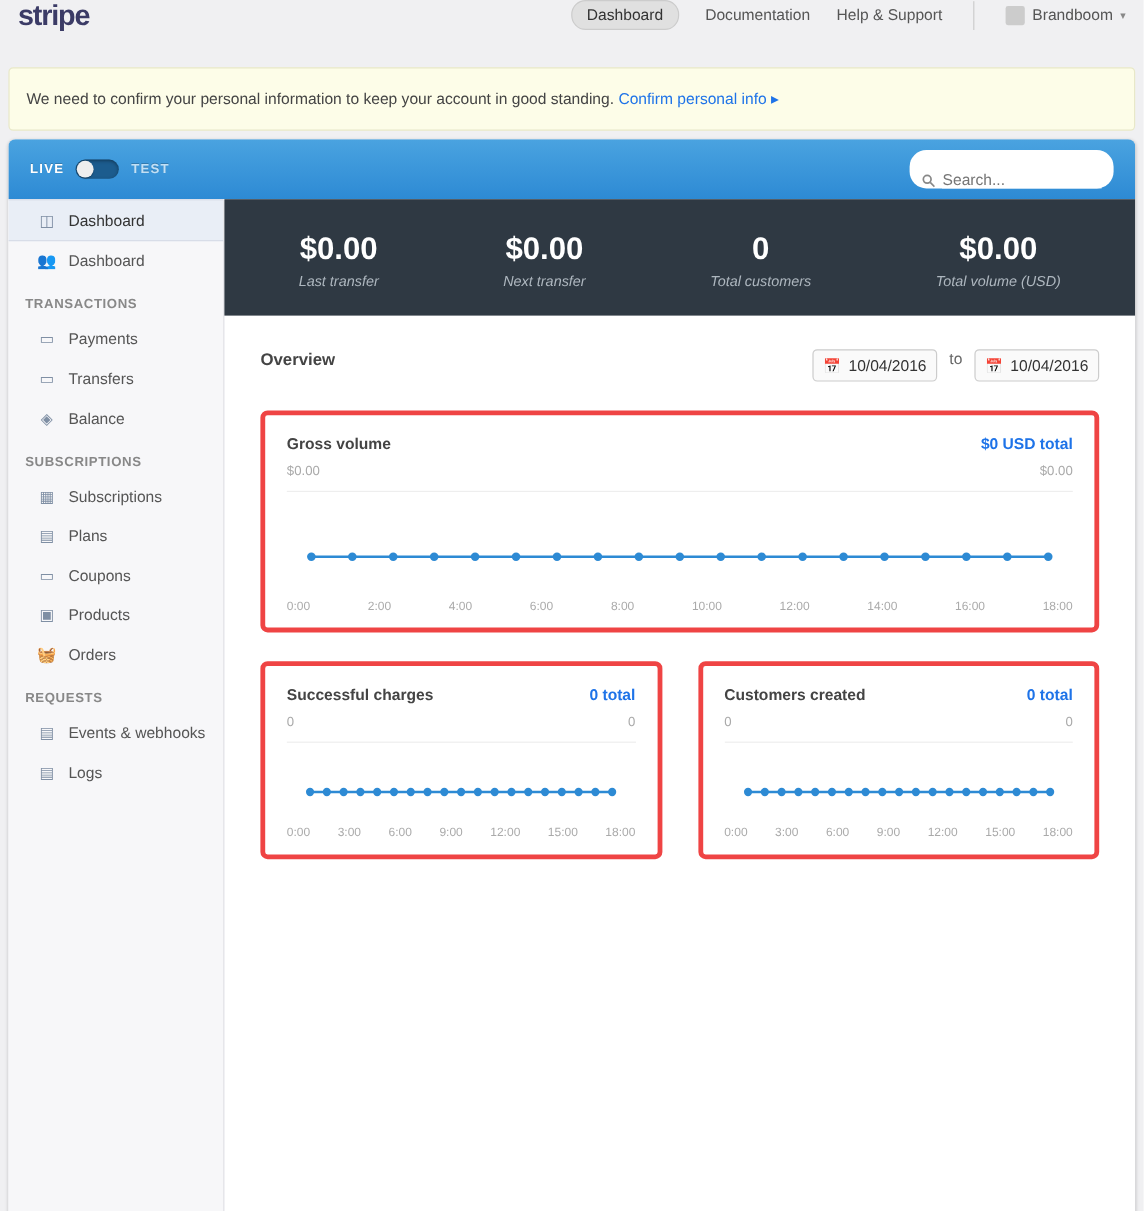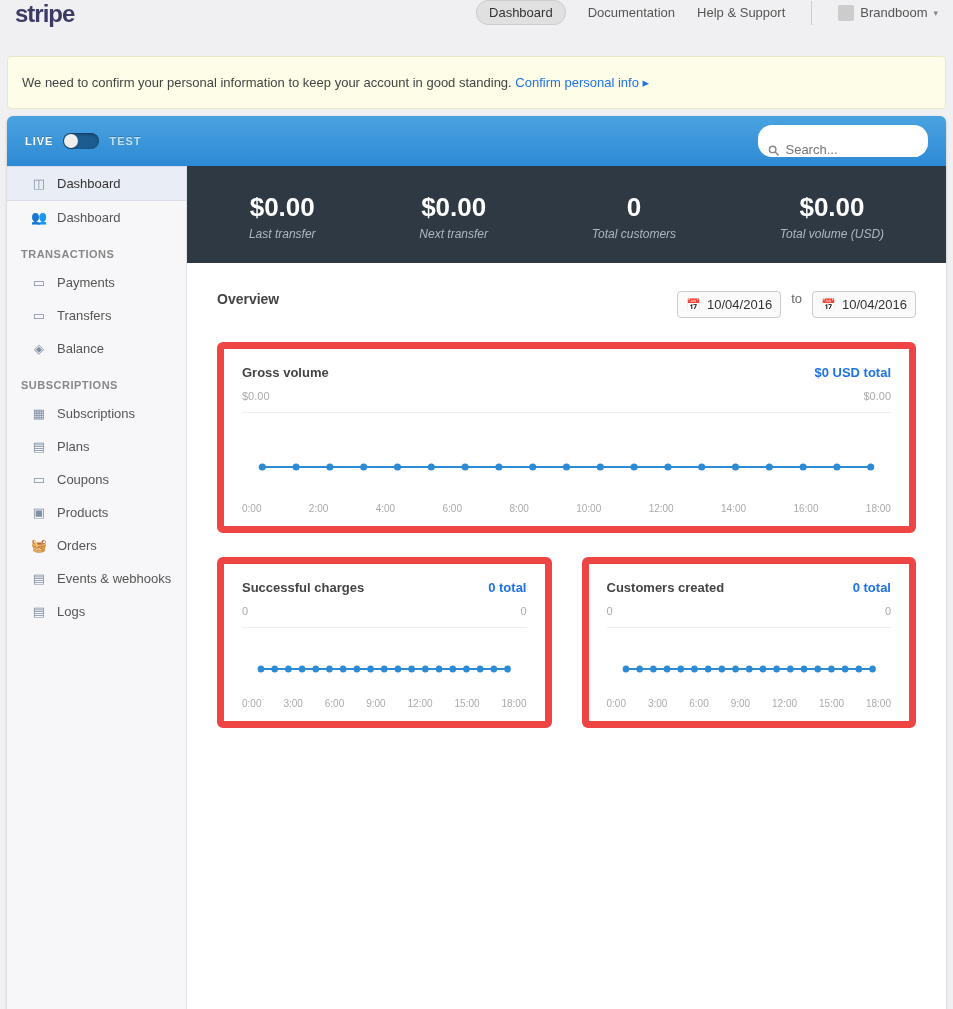--- a/index.html
+++ b/index.html
@@ -37,21 +37,21 @@
 .stat-block { text-align: center; color: #fff; }
 .stat-value { font-size: 26px; font-weight: 700; }
 .stat-label { font-size: 12px; color: #aeb7bf; margin-top: 4px; font-style: italic; }
 .content-area { padding: 28px 30px; }
 .overview-row { display: flex; align-items: flex-start; }
 .overview-title { font-weight: 700; color: #444; font-size: 14px; }
 .overview-spacer { flex: 1; }
 .date-input { border: 1px solid #ccc; border-radius: 4px; padding: 5px 8px; display: flex; align-items: center; gap: 6px; background: #fafafa; cursor: pointer; }
 .date-sep { margin: 0 10px; color: #666; }
 .cal-icon { color: #888; font-size: 12px; }
-.card { border: 7px solid #ef4444; border-radius: 6px; padding: 16px 18px 12px 18px; margin-top: 24px; }
+.card { border: 4px solid #ef4444; border-radius: 6px; padding: 16px 18px 12px 18px; margin-top: 24px; }
 .card-head { display: flex; justify-content: space-between; align-items: baseline; margin-bottom: 6px; }
 .card-title { font-weight: 700; color: #444; font-size: 13px; }
 .card-total { color: #1e73e8; font-weight: 700; font-size: 13px; }
 .axis-row { display: flex; justify-content: space-between; color: #aaa; font-size: 11px; padding: 4px 0; }
 .hr-light { border: none; border-top: 1px solid #eee; margin: 6px 0 2px 0; }
 .chart-svg { width: 100%; height: 80px; display: block; }
 .chart-svg.small { height: 60px; }
 .time-axis { display: flex; justify-content: space-between; color: #aaa; font-size: 10px; margin-top: 8px; }
 .two-col { display: flex; gap: 30px; margin-top: 24px; }
 .two-col .card { flex: 1; margin-top: 0; }
@@ -135,20 +135,21 @@
           <span>Coupons</span>
         </div>
         <div class="side-item">
           <span class="side-icon">▣</span>
           <span>Products</span>
         </div>
         <div class="side-item">
           <span class="side-icon">🧺</span>
           <span>Orders</span>
         </div>
+        <div class="side-section">REQUESTS</div>
         <div class="side-item">
           <span class="side-icon">▤</span>
           <span>Events &amp; webhooks</span>
         </div>
         <div class="side-item">
           <span class="side-icon">▤</span>
           <span>Logs</span>
         </div>
       </div>
 

